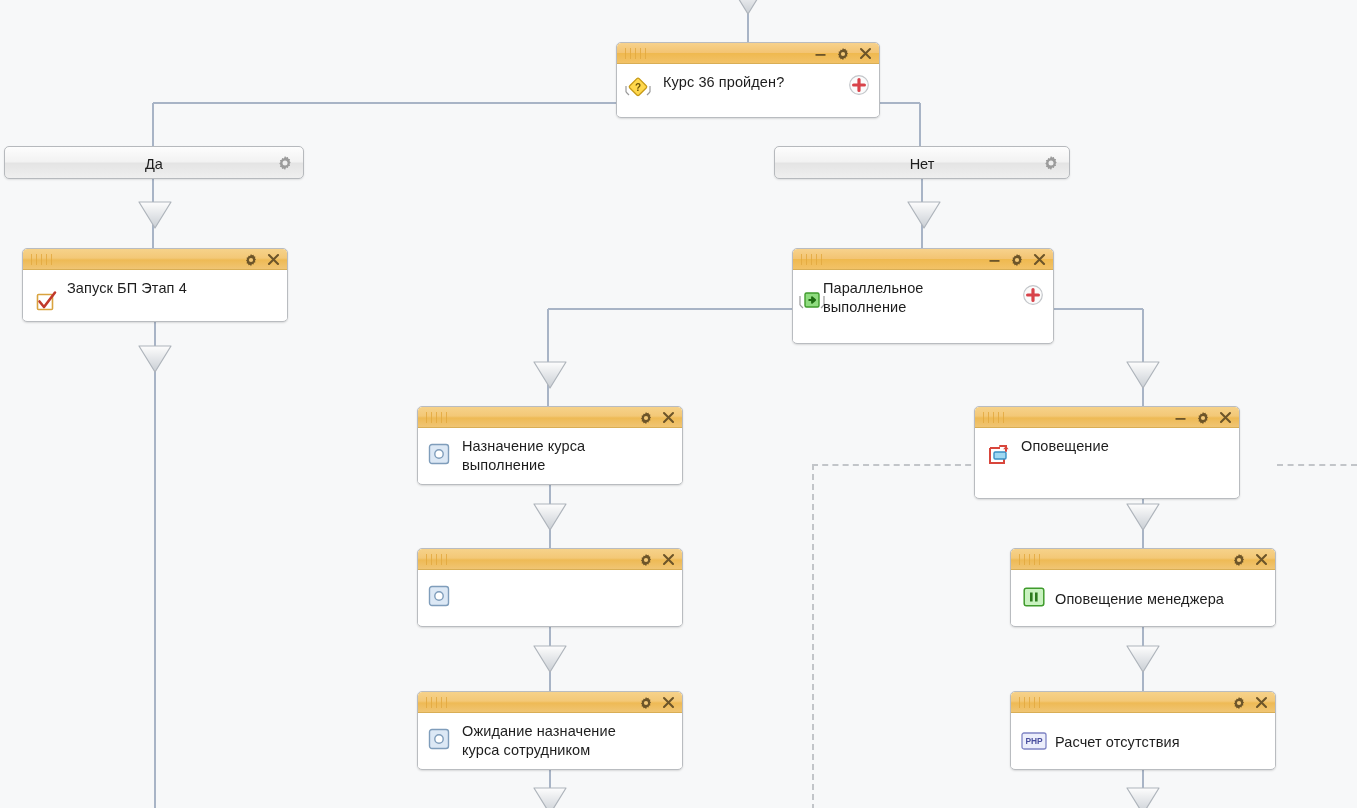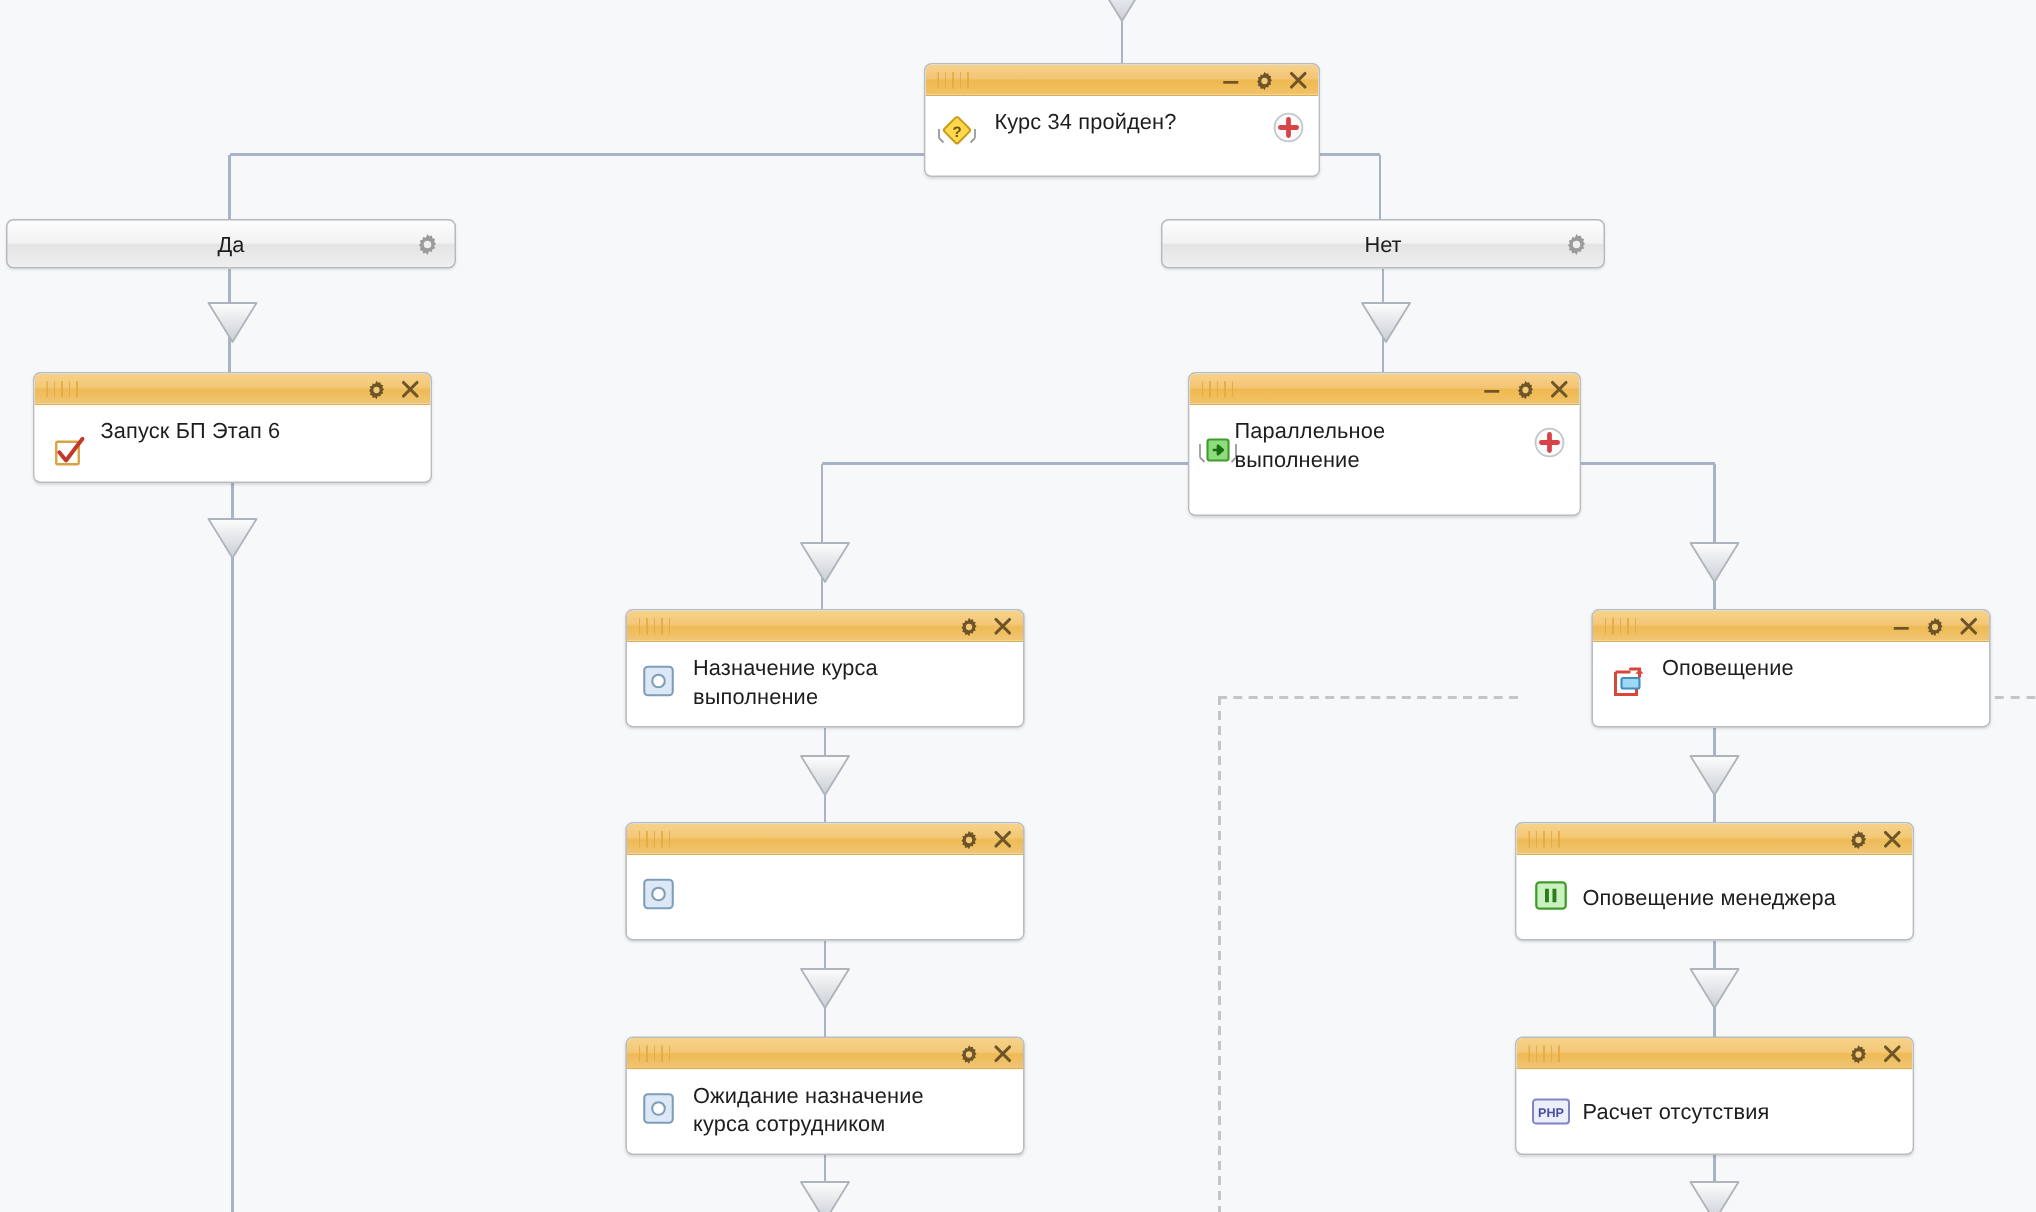--- a/index.html
+++ b/index.html
@@ -176,21 +176,21 @@
     </div>
     <div class="body">
       <span class="ico" style="top:12px;left:6px;">
         <svg width="30" height="26" viewBox="0 0 30 26">
           <path d="M3 10 L3 16 M27 10 L27 16" stroke="#9a9a9a" stroke-width="1.2" fill="none"></path>
           <path d="M3 16 L6 19 M27 16 L24 19" stroke="#9a9a9a" stroke-width="1.2" fill="none"></path>
           <rect x="8.4" y="4.2" width="13.2" height="13.2" transform="rotate(45 15 10.8)" fill="#ffd84d" stroke="#c79a17" stroke-width="1.3" rx="1.6"></rect>
           <text x="15" y="15" font-size="10" font-family="'Liberation Sans',sans-serif" font-weight="bold" text-anchor="middle" fill="#6b5308">?</text>
         </svg>
       </span>
-      <span class="ttl" style="top:9px;left:46px;">Курс 34 пройден?</span>
+      <span class="ttl" style="top:9px;left:46px;">Курс 36 пройден?</span>
       <span class="plus" style="top:10px;">
         <svg width="22" height="22" viewBox="0 0 22 22">
           <circle cx="11" cy="11" r="9.3" fill="#fbfbfb" stroke="#c3c6ca" stroke-width="1.2"></circle>
           <path d="M11 5.6 L11 16.4 M5.6 11 L16.4 11" stroke="#d8434a" stroke-width="3.2" stroke-linecap="round"></path>
         </svg>
       </span>
     </div>
   </div>
 
   <div class="pill" style="left:774px;top:146px;width:296px;">
@@ -230,21 +230,21 @@
         </span>
       </span>
     </div>
     <div class="body">
       <span class="ico" style="top:19px;left:12px;">
         <svg width="23" height="23" viewBox="0 0 23 23">
           <rect x="2.5" y="5.5" width="15" height="15" fill="#ffffff" stroke="#d9a33f" stroke-width="1.6" rx="1"></rect>
           <path d="M4.5 12.5 L9 18 L20 3.5" stroke="#c0392b" stroke-width="2.6" fill="none" stroke-linecap="round" stroke-linejoin="round"></path>
         </svg>
       </span>
-      <span class="ttl" style="top:9px;left:44px;">Запуск БП Этап 6</span>
+      <span class="ttl" style="top:9px;left:44px;">Запуск БП Этап 4</span>
     </div>
   </div>
 
   <div class="node hdr-strong" style="left:792px;top:248px;width:262px;height:96px;">
     <div class="hdr">
       <span class="grip"></span>
       <span class="hdr-btns">
         <span class="hbtn">
           <svg width="13" height="13" viewBox="0 0 13 13">
               <rect x="1.5" y="7" width="10" height="1.8" fill="#6d5529"></rect>
@@ -361,21 +361,21 @@
         <svg width="22" height="22" viewBox="0 0 22 22">
           <rect x="1.5" y="1.5" width="19" height="19" rx="2.5" fill="#dce8f5" stroke="#7f9dbb" stroke-width="1.4"></rect>
           <circle cx="11" cy="11" r="4.2" fill="#ffffff" stroke="#7f9dbb" stroke-width="1.4"></circle>
         </svg>
       </span>
       <span class="ttl" style="top:9px;left:44px;">Ожидание назначение
 курса сотрудником</span>
     </div>
   </div>
 
-  <div class="node" style="left:1061px;top:406px;width:266px;height:79px;">
+  <div class="node" style="left:974px;top:406px;width:266px;height:93px;">
     <div class="hdr">
       <span class="grip"></span>
       <span class="hdr-btns">
         <span class="hbtn">
           <svg width="13" height="13" viewBox="0 0 13 13">
               <rect x="1.5" y="7" width="10" height="1.8" fill="#6d5529"></rect>
             </svg>
         </span>
         <span class="hbtn">
           <svg width="14" height="14" viewBox="0 0 16 16">

